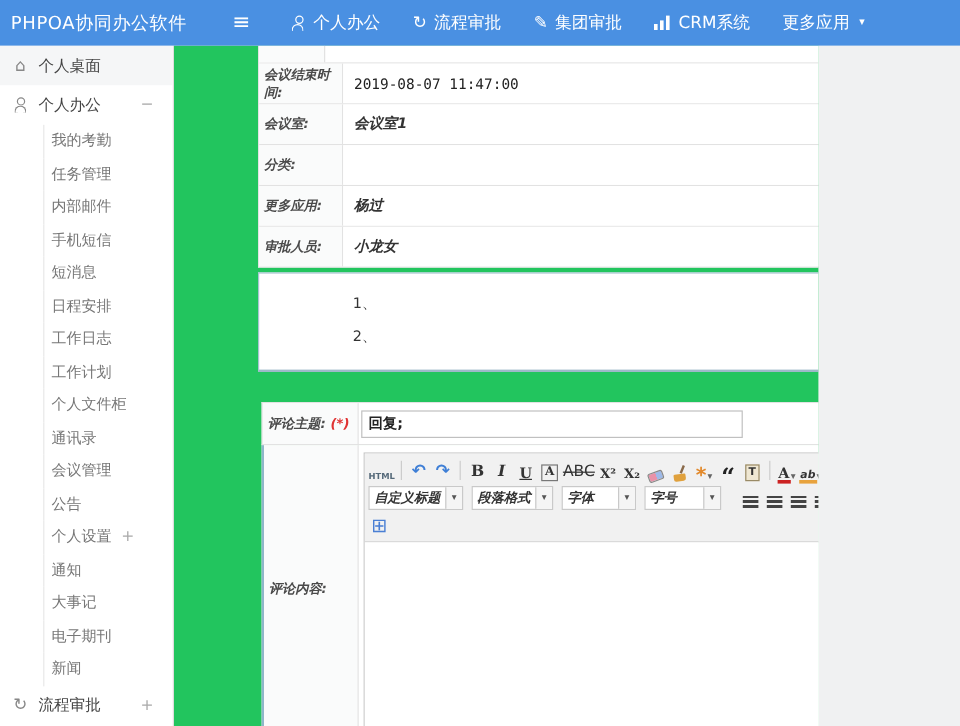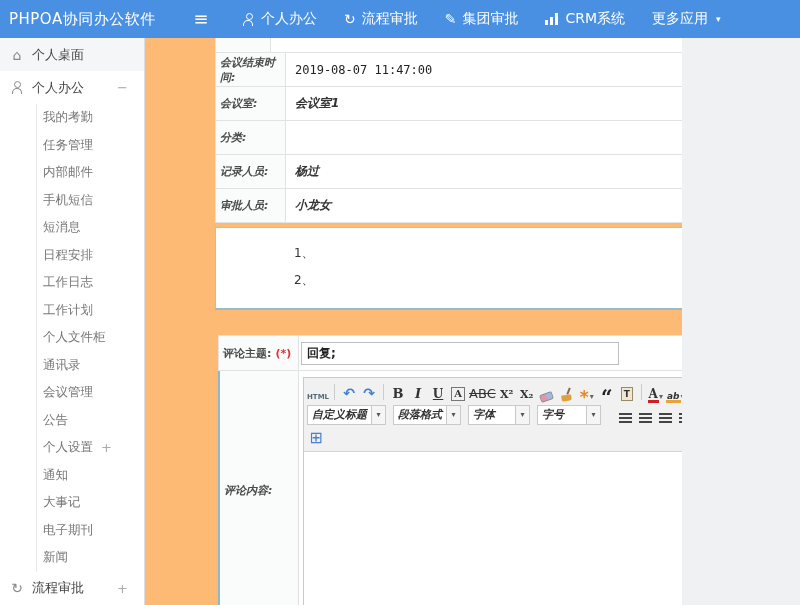--- a/index.html
+++ b/index.html
@@ -36,42 +36,42 @@
   .side-item.top{height:33px;padding-left:9px;font-size:13px;color:#444;gap:7px}
   .side-item.sub{height:27.5px;margin-left:36px;border-left:1px solid #e8e8e8;
     padding-left:6px;font-size:12.5px;color:#777}
   .side-item.active{background:#f5f6f7}
   .sicon{width:16px;display:inline-flex;align-items:center;justify-content:center;
     color:#888;font-size:14px}
   .expand{position:absolute;right:16px;color:#aaa;font-size:13px}
   .side-item.sub .expand{right:32px}
 
   
-  .main{position:absolute;left:145px;top:38px;width:537px;height:567px;background:#fdba74;overflow:hidden}
+  .main{position:absolute;left:145px;top:38px;width:537px;height:567px;background:#22c55e;overflow:hidden}
 
   .t1{position:absolute;left:70px;top:0;right:-2px;background:#fff;border-left:1px solid #e2e2e2}
   .prow{height:15px;border-bottom:1px solid #e2e2e2;display:flex;background:#fff}
   .prow .pl{width:55px;background:#fafbfb;border-right:1px solid #e2e2e2}
   .frow{display:flex;height:34px;border-bottom:1px solid #e2e2e2;align-items:stretch}
   .flabel{width:70px;background:#fafbfb;border-right:1px solid #e2e2e2;display:flex;
     align-items:center;padding-left:4px;font-size:11px;font-weight:bold;font-style:italic;color:#4a4a4a}
   .fvalue{flex:1;display:flex;align-items:center;padding-left:9px;font-size:12px;
     font-weight:bold;font-style:italic;color:#333;background:#fff}
   .fvalue.mono{font-family:"DejaVu Sans Mono","Liberation Mono",monospace;
     font-weight:normal;font-style:normal;color:#222}
 
   .cbox{position:absolute;left:70px;top:189px;right:-2px;height:83px;background:#fff;
     border:1px solid #a8c3d1;border-bottom:2px solid #9db9c8;
     padding:12px 0 0 78px;font-size:12px;color:#333}
   .cline{line-height:27px}
 
   .t2{position:absolute;left:73px;top:297px;right:-2px}
   .srow{display:flex;height:36px;border:1px solid #e2e2e2;border-right:none;background:#fff}
   .slabel{width:80px;background:#fafbfb;border-right:1px solid #e2e2e2;display:flex;
-    align-items:center;padding-left:4px;font-size:11px;font-weight:bold;
+    align-items:center;padding-left:4px;font-size:11px;font-weight:bold;font-style:italic;
     color:#4a4a4a;gap:4px;white-space:nowrap}
   .req{color:#e03333}
   .svalue{flex:1;display:flex;align-items:center;background:#fff}
   .subject{margin-left:2px;width:318px;height:23px;border:1px solid #c0c0c0;font-size:12px;
     font-weight:bold;padding:0 5px;color:#222;font-family:inherit;background:#fff}
 
   .crow{display:flex;height:238px;border-left:2px solid #8fb6c9;background:#fff}
   .clabel{width:79px;background:#fafbfb;border-right:1px solid #e2e2e2;display:flex;
     align-items:center;padding-left:4px;font-size:11px;font-weight:bold;font-style:italic;color:#4a4a4a}
   .cvalue{flex:1;background:#fff;position:relative}
@@ -274,21 +274,21 @@
           </div>
           <div class="frow" data-name="form-row">
             <div class="flabel" data-name="field-label">会议室:</div>
             <div class="fvalue" data-name="field-value">会议室1</div>
           </div>
           <div class="frow" data-name="form-row">
             <div class="flabel" data-name="field-label">分类:</div>
             <div class="fvalue" data-name="field-value"></div>
           </div>
           <div class="frow" data-name="form-row">
-            <div class="flabel" data-name="field-label">记录人员:</div>
+            <div class="flabel" data-name="field-label">更多应用:</div>
             <div class="fvalue" data-name="field-value">杨过</div>
           </div>
           <div class="frow" data-name="form-row">
             <div class="flabel" data-name="field-label">审批人员:</div>
             <div class="fvalue" data-name="field-value">小龙女</div>
           </div>
         </div>
     </div>
 
     <div class="cbox" id="cbox" data-name="meeting-content-box">

